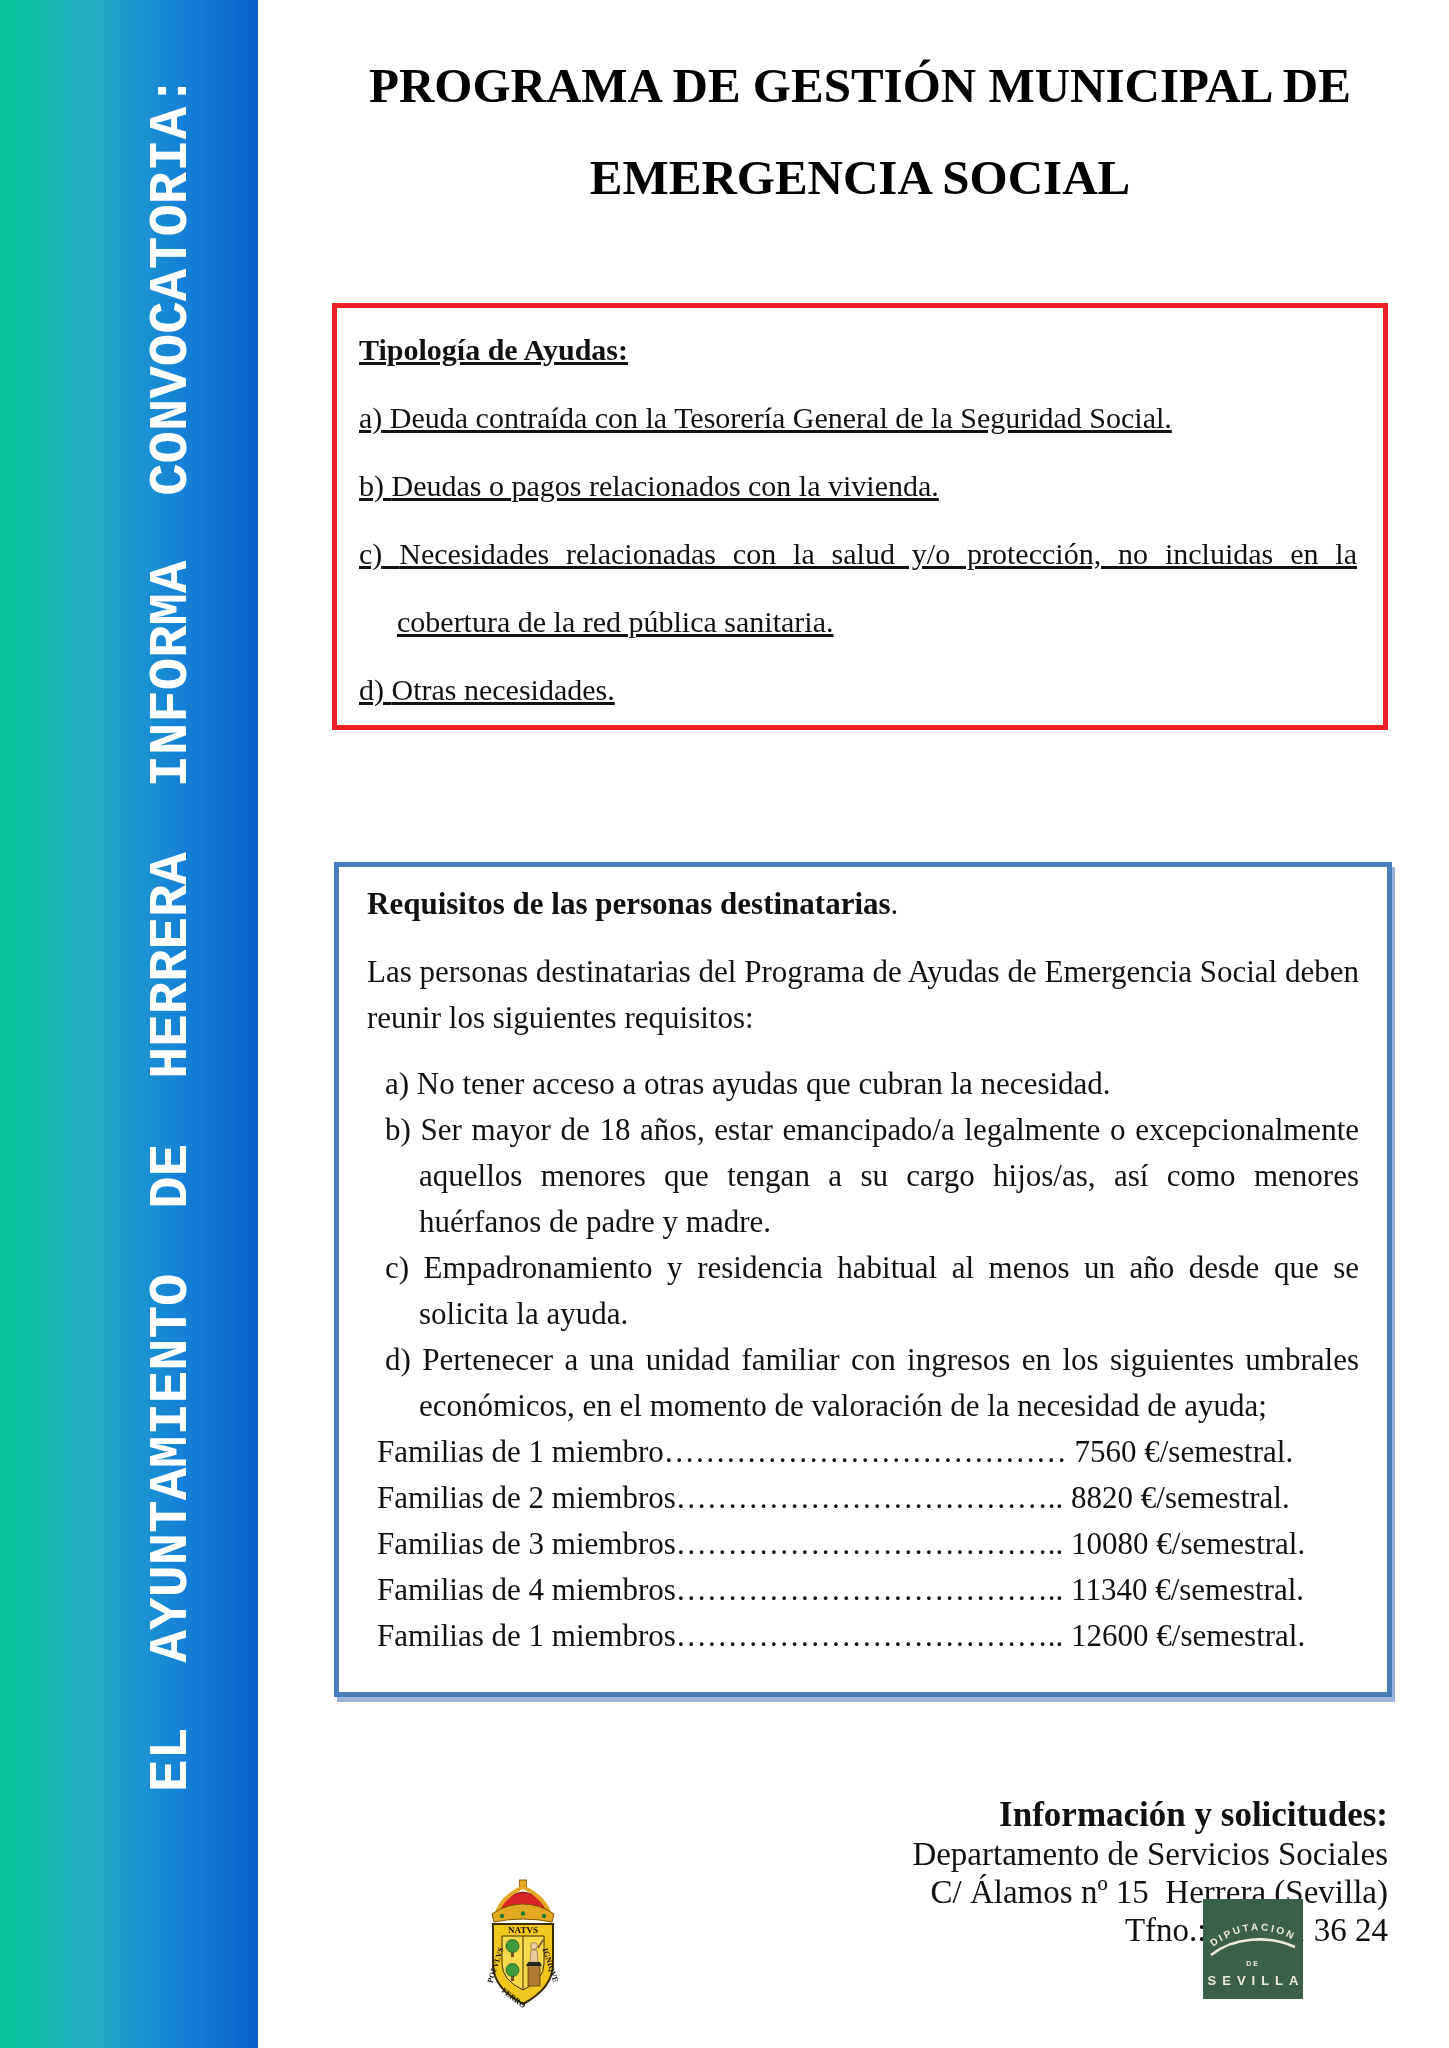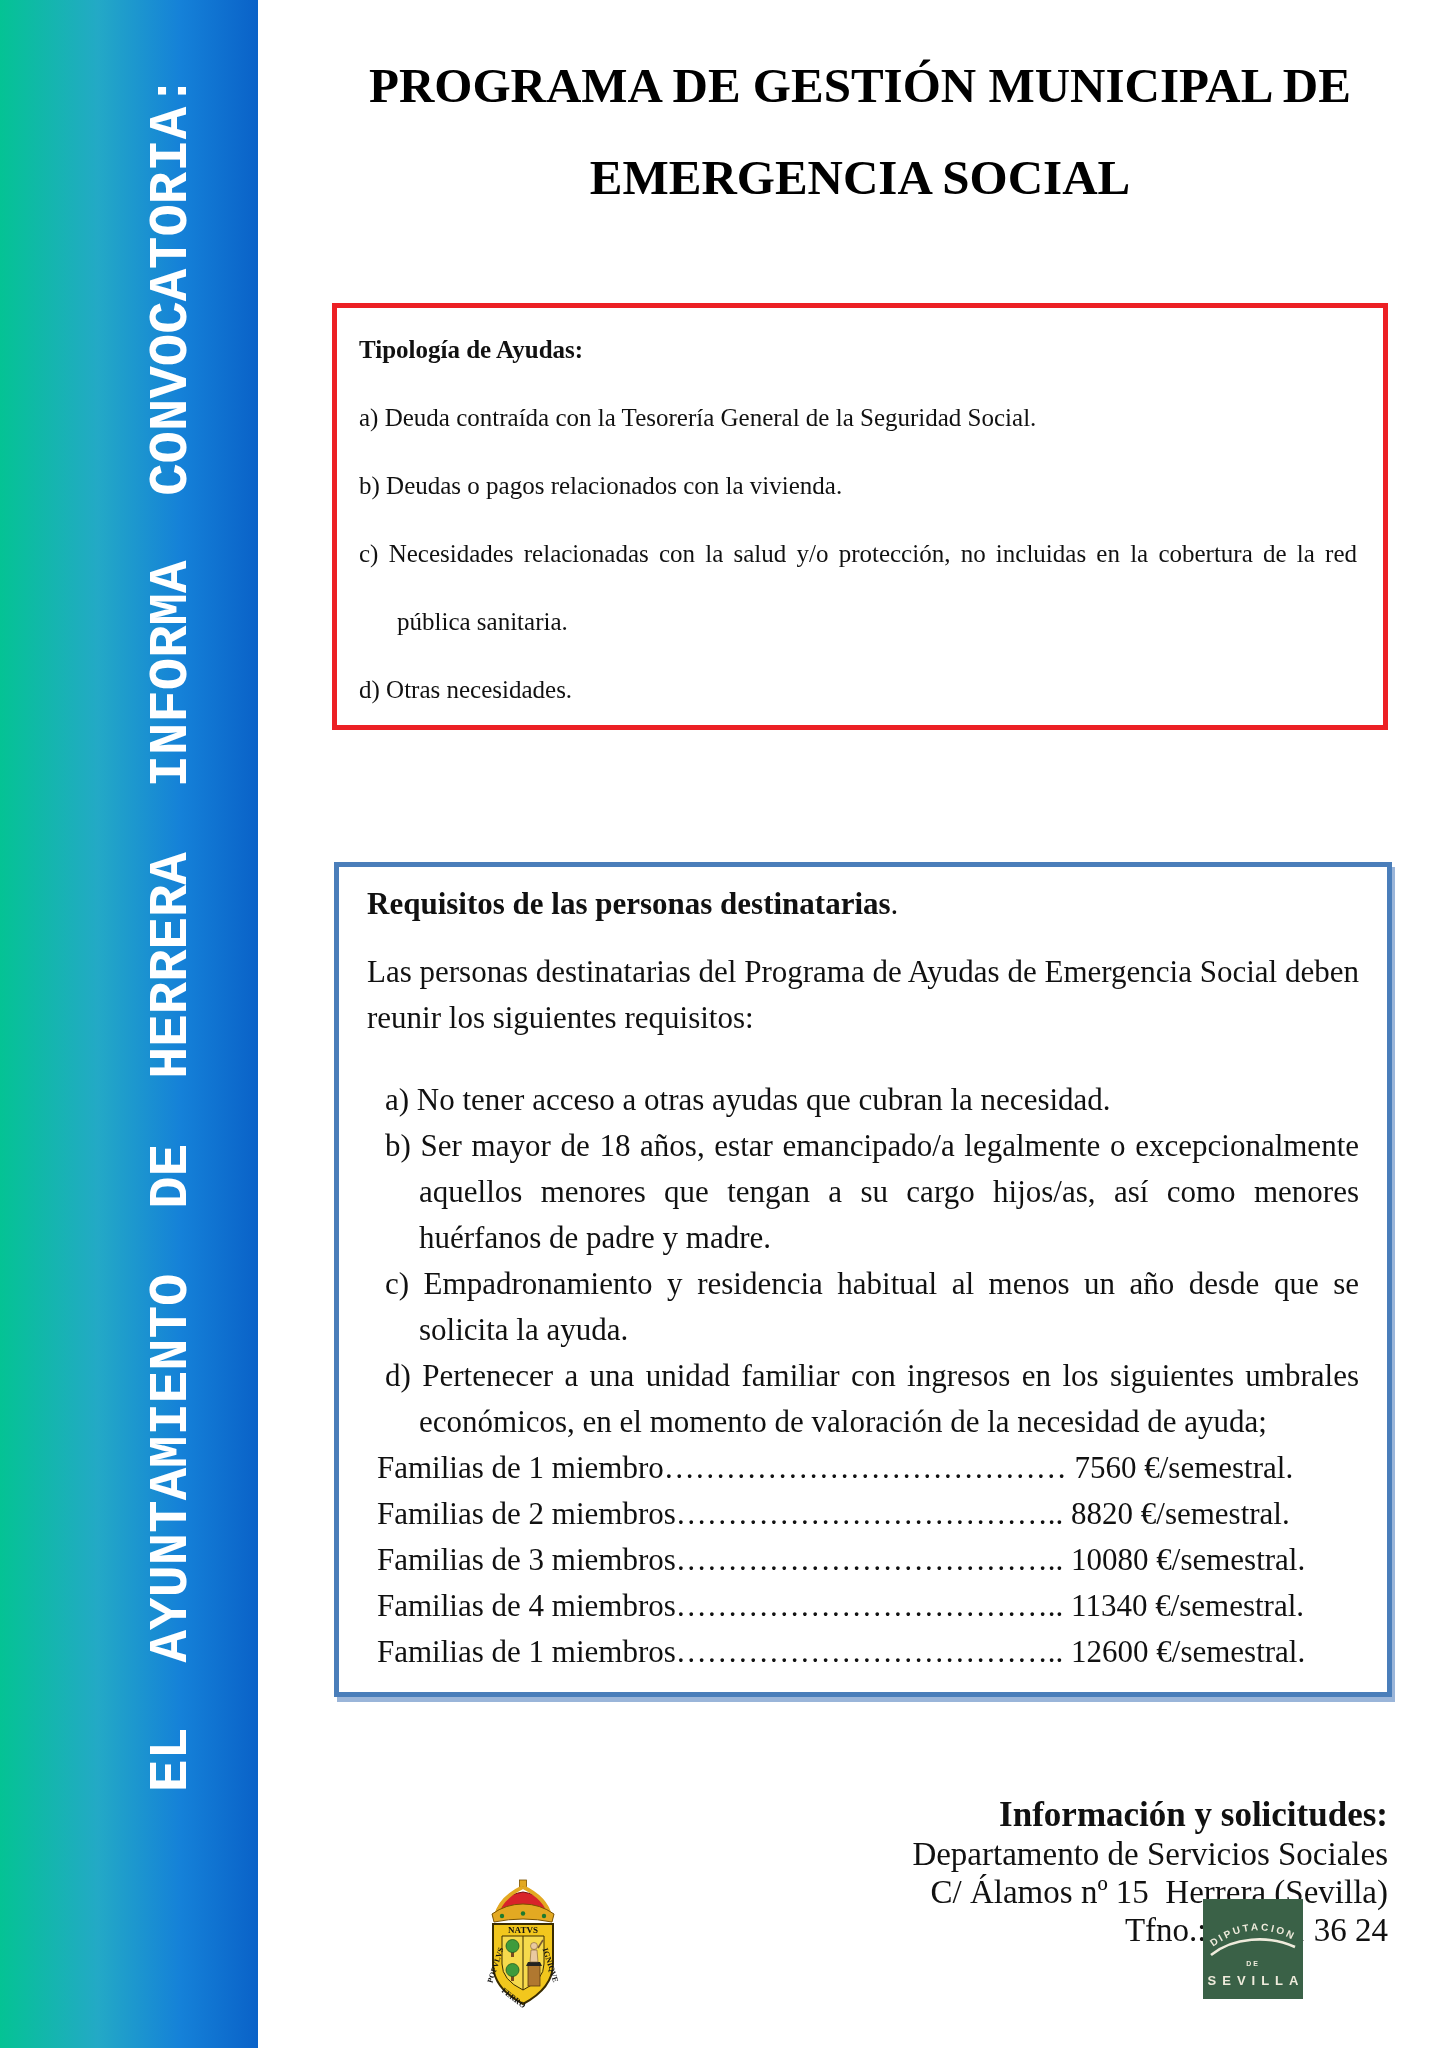--- a/index.html
+++ b/index.html
@@ -41,37 +41,37 @@
     position:absolute;left:332px;top:40px;width:1056px;
     text-align:center;font-weight:bold;font-size:49px;line-height:92px;
     color:#000;letter-spacing:0px;
   }
 
   
   .aid-box{
     position:absolute;left:332px;top:303px;width:1056px;height:427px;
     border:5px solid var(--red-box-border);
     padding:8px 26px 0 22px;
-    font-size:25px;line-height:68px;
+    font-size:30px;line-height:68px;text-decoration:underline;
   }
   .aid-box .box-heading{font-weight:bold;}
   .aid-item{padding-left:38px;text-indent:-38px;text-align:justify;}
 
   
   .req-box{
     position:absolute;left:334px;top:862px;width:1058px;height:835px;
     border:5px solid var(--blue-box-border);
     box-shadow:3px 5px 0 var(--blue-box-shadow);
     padding:14px 28px 9px 28px;
     font-size:31px;line-height:46px;
   }
   .req-box .box-heading{font-weight:bold;}
   .req-box .box-heading .suffix{font-weight:normal;}
   .req-intro{margin-top:22px;text-align:justify;}
-  .req-items{margin-top:36px;font-family:Liberation Serif, serif;}
+  .req-items{margin-top:20px;font-family:Liberation Serif, serif;}
   .req-item{margin-left:18px;padding-left:34px;text-indent:-34px;text-align:justify;}
   .thresholds{margin-left:10px;}
 
   
   .footer-info{
     position:absolute;left:332px;top:1795px;width:1056px;
     text-align:right;font-size:33px;line-height:38px;
   }
   .footer-info .footer-heading{font-weight:bold;font-size:35px;line-height:40px;}
   .footer-line{white-space:pre;}

